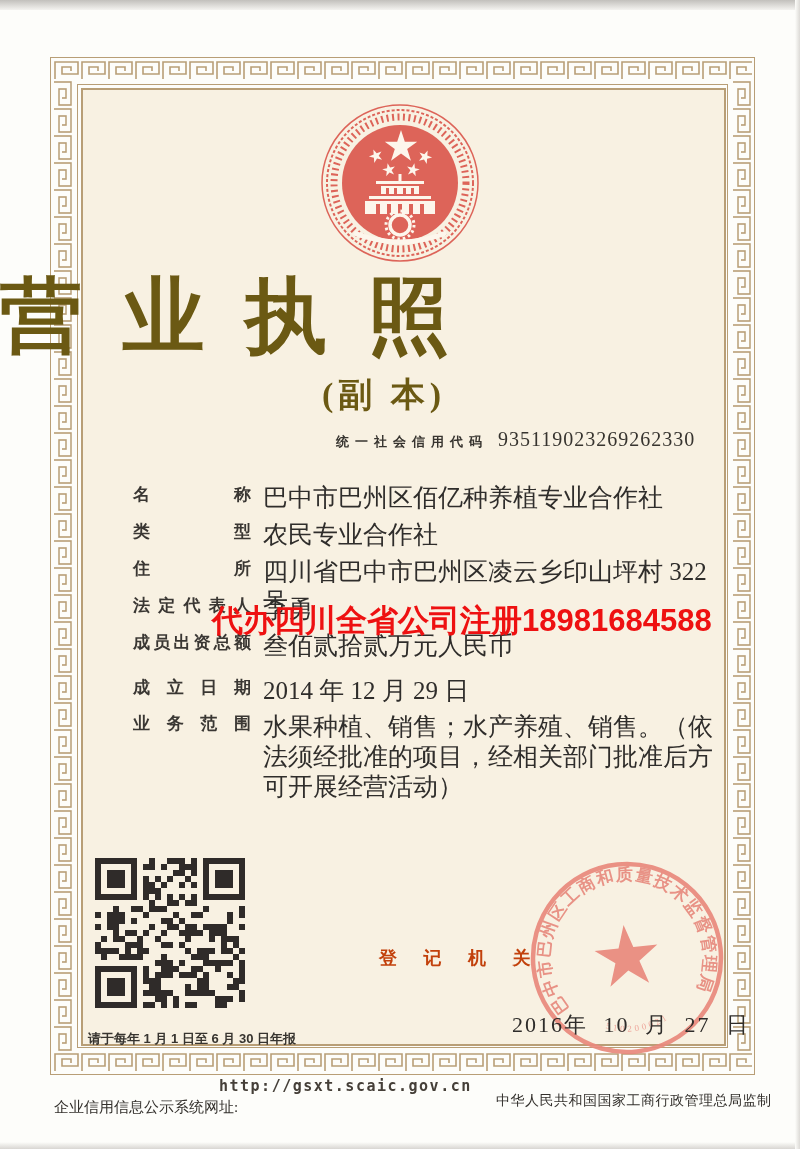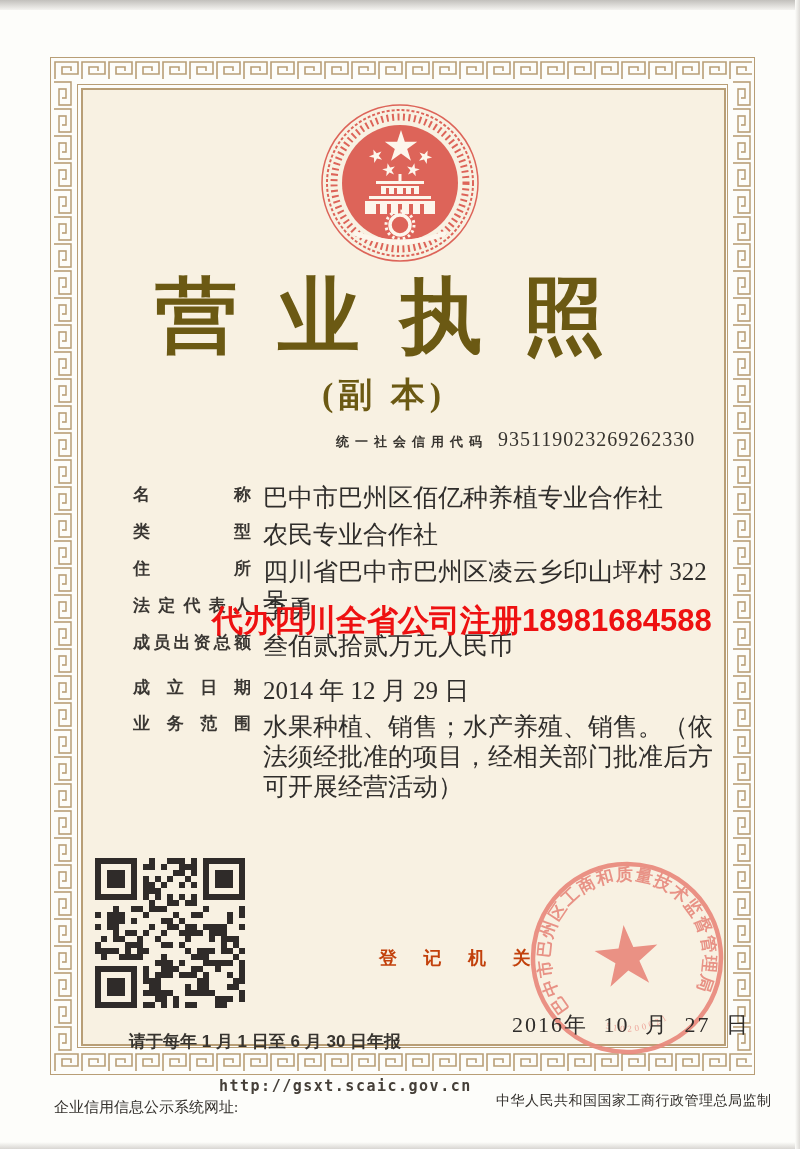--- a/index.html
+++ b/index.html
@@ -19,23 +19,23 @@
   .b-outer{position:absolute;left:50px;top:57px;width:703px;height:1016px;
     border:1px solid #b89e76;}
   .strip{position:absolute;}
   .b-inner1{position:absolute;left:77px;top:84px;width:649px;height:962px;
     border:1px solid #b89e76;}
   .b-inner2{position:absolute;left:81px;top:88px;width:641px;height:954px;
     border:2px solid #b89e76;background:#f8f1e2;}
 
   .emblem{position:absolute;left:315px;top:98px;}
 
-  .title{position:absolute;left:0;top:262px;width:714px;text-align:center;
+  .title{position:absolute;left:0;top:262px;width:714px;text-align:left;
     font-size:82px;font-weight:700;color:#6b5913;letter-spacing:10px;
-    font-family:"Liberation Serif",serif;padding-left:28px;}
+    font-family:"Liberation Serif",serif;}
   .subtitle{position:absolute;left:0;top:372px;width:768px;text-align:center;
     font-size:34px;font-weight:600;color:#6b5913;letter-spacing:5px;}
 
   .code-line{position:absolute;left:336px;top:428px;white-space:nowrap;}
   .code-label{font-family:"Liberation Sans",sans-serif;font-weight:700;
     font-size:13px;letter-spacing:6px;color:#37342f;}
   .code-value{font-size:20px;letter-spacing:1px;color:#37342f;margin-left:6px;}
 
   .fields{position:absolute;left:133px;top:476px;width:600px;}
   .f-row{position:absolute;left:0;white-space:normal;}
@@ -55,22 +55,22 @@
   .registry{position:absolute;left:379px;top:946px;
     font-family:Liberation Serif, serif;font-weight:600;font-size:18px;
     letter-spacing:11px;color:#c2410c;}
 
   .seal{position:absolute;left:525px;top:856px;z-index:5;opacity:.92;}
 
   .issue-date{position:absolute;left:512px;top:1010px;font-size:22px;
     letter-spacing:2px;word-spacing:8px;color:#2e2c2a;z-index:6;white-space:nowrap;}
 
   .annual-note{position:absolute;left:88px;top:1030px;
-    font-family:"Liberation Sans",sans-serif;font-weight:600;font-size:17px;
-    color:#37342f;margin-left:41px;}
+    font-family:"Liberation Sans",sans-serif;font-weight:600;font-size:13px;
+    color:#37342f;}
 
   .pub-url{position:absolute;left:219px;top:1077px;
     font-family:"DejaVu Sans Mono","Liberation Mono",monospace;font-weight:700;
     font-size:15px;letter-spacing:1.5px;color:#453f38;z-index:7;}
   .footer-left{position:absolute;left:54px;top:1098px;font-size:15px;color:#33302c;}
   .footer-right{position:absolute;left:496px;top:1092px;font-size:14px;
     color:#33302c;letter-spacing:0.5px;}
 </style>
 </head>
 <body>

